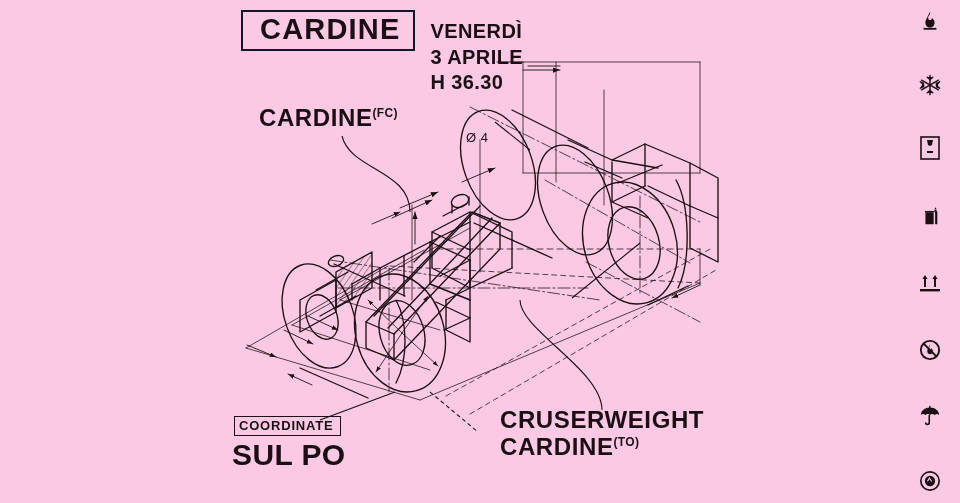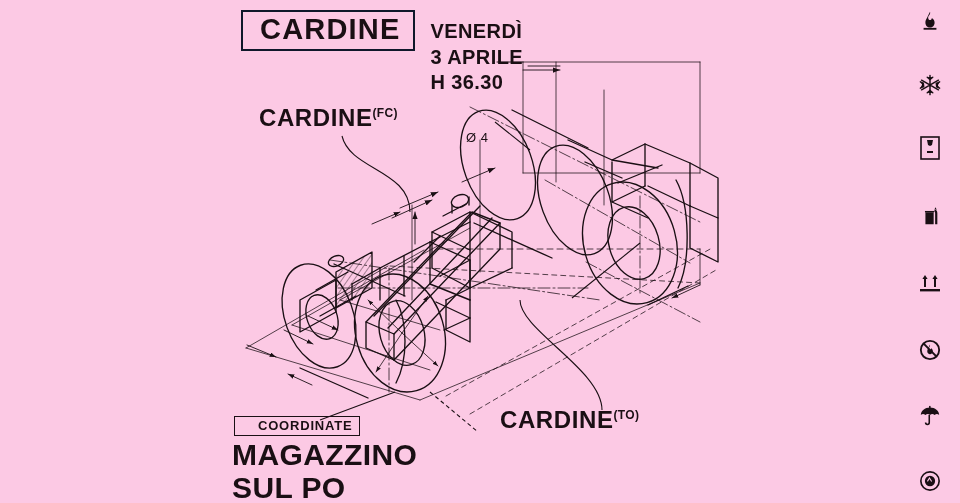--- a/index.html
+++ b/index.html
@@ -41,21 +41,21 @@
   .label-cruser{
     position:absolute;left:500px;top:407px;
     font-size:24px;font-weight:700;letter-spacing:.6px;
     line-height:1.12;
   }
   .sup{font-size:12px;font-weight:700;vertical-align:super;letter-spacing:.3px;text-align:right;}
 
   .coordinate-box{
     position:absolute;left:234px;top:416px;
     border:1.5px solid #1a0f14;
-    padding:2px 7px 3px 23px;
+    padding:2px 7px 3px 4px;
     font-size:13px;font-weight:700;letter-spacing:.8px;
     line-height:1;
   }
   .venue{
     position:absolute;left:232px;top:438px;
     font-size:30px;font-weight:700;line-height:1.1;letter-spacing:.4px;
   }
 
   .dia-label{
     position:absolute;left:466px;top:99px;
@@ -242,29 +242,29 @@
       <div>3 APRILE</div>
       <div>H 36.30</div>
     </div>
   </div>
 
   <div class="label-cosmetic">
     <span>CARDINE</span><span class="sup">(FC)</span>
   </div>
 
   <div class="label-cruser">
+    <div>CRUSERWEIGHT</div>
     <div>
       <span>CARDINE</span><span class="sup">(TO)</span>
     </div>
   </div>
 
   <div class="coordinate-box">COORDINATE</div>
 
   <div class="venue">
-    <div>MAGAZZINO</div>
     <div>SUL PO</div>
   </div>
 
   <div class="dia-label">Ø 4</div>
 
   <div class="icon-rail">
 
     <div class="ic" style="top:8px">
       <svg width="22" height="22" viewBox="0 0 24 24">
         <path d="M12 2c1 3-2 4-2 6.5C10 10.4 11 11 12 11s2-.7 2-2.3c2 1.3 3 3 3 5.1 0 2.9-2.2 5.2-5 5.2s-5-2.3-5-5.2C7 10.9 9 8.6 12 2z" fill="#1a0f14"></path>

